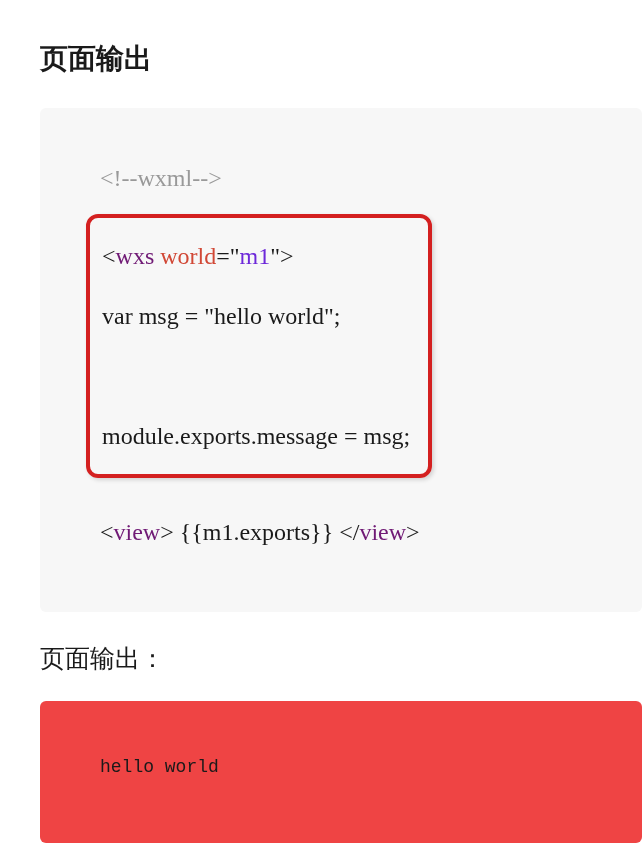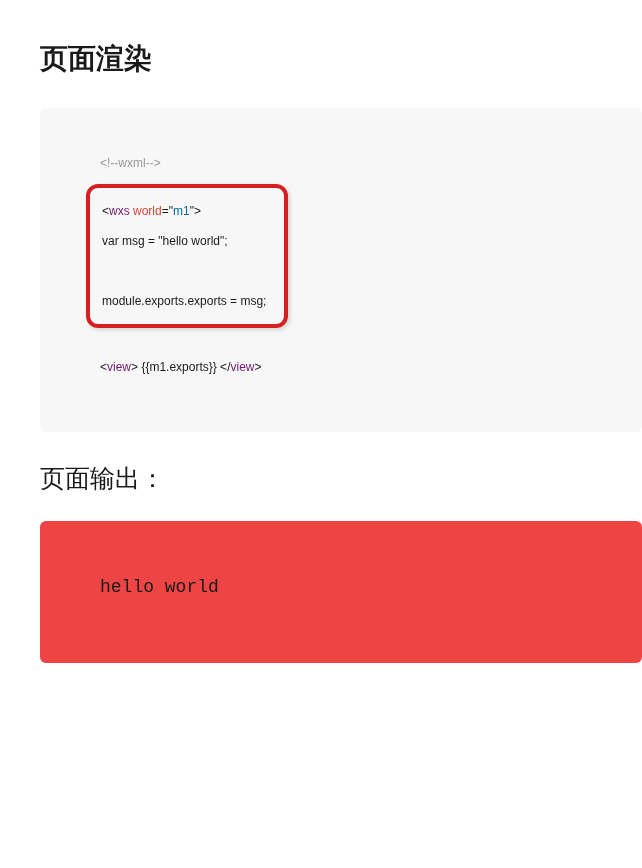--- a/index.html
+++ b/index.html
@@ -19,22 +19,22 @@
     .heading {
       font-size: 28px;
       font-weight: 700;
       color: #1a1a1a;
       margin-bottom: 30px;
     }
     .code-block {
       background: #f7f7f7;
       border-radius: 6px;
       padding: 40px 30px 50px 60px;
-      font-family: Liberation Sans, sans-serif;
-      font-size: 12px;
+      font-family: Liberation Serif, serif;
+      font-size: 24px;
       line-height: 2.5;
       color: #1a1a1a;
       margin-bottom: 30px;
       position: relative;
     }
     .code-block-output {
       background: #ef4444;
       border-radius: 6px;
       padding: 50px 30px 60px 60px;
       font-family: "SFMono-Regular", Consolas, "Liberation Mono", Menlo, monospace;
@@ -50,41 +50,41 @@
       display: inline-block;
       box-shadow: 2px 2px 4px rgba(0,0,0,0.15);
     }
     .code-line {
       white-space: pre;
     }
     .comment { color: #999999; }
     .punct { color: #1a1a1a; }
     .tag-name { color: #701a75; }
     .attr-name { color: #d14836; }
-    .attr-value { color: #0369a1; }
+    .attr-value { color: #6d28d9; }
     .output-label {
       font-size: 25px;
       color: #1a1a1a;
       margin-bottom: 26px;
     }
   </style>
 </head>
 <body>
 
 <div class="container">
-  <h2 class="heading">页面渲染</h2>
+  <h2 class="heading">页面输出</h2>
 
   <div class="code-block">
     <div class="code-line comment">&lt;!--wxml--&gt;</div>
 
     <div class="highlight-box">
       <div class="code-line"><span class="punct">&lt;</span><span class="tag-name">wxs</span><span> </span><span class="attr-name">world</span><span class="punct">=</span><span class="punct">"</span><span class="attr-value">m1</span><span class="punct">"</span><span class="punct">&gt;</span></div>
       <div class="code-line">var msg = "hello world";</div>
       <div class="code-line">&nbsp;</div>
-      <div class="code-line">module.exports.exports = msg;</div>
+      <div class="code-line">module.exports.message = msg;</div>
     </div>
 
     <div class="code-line"><span class="punct">&lt;</span><span class="tag-name">view</span><span class="punct">&gt;</span><span> {{m1.exports}} </span><span class="punct">&lt;</span><span class="punct">/</span><span class="tag-name">view</span><span class="punct">&gt;</span></div>
   </div>
 
   <div class="output-label">页面输出：</div>
 
   <div class="code-block-output">
     <div class="code-line">hello world</div>
   </div>

